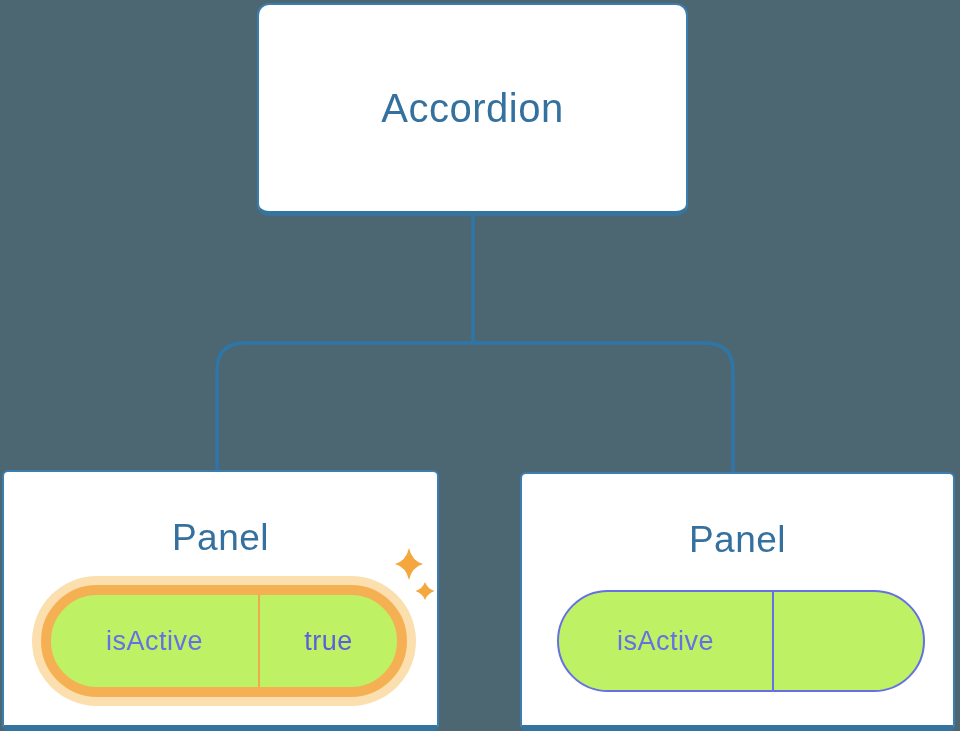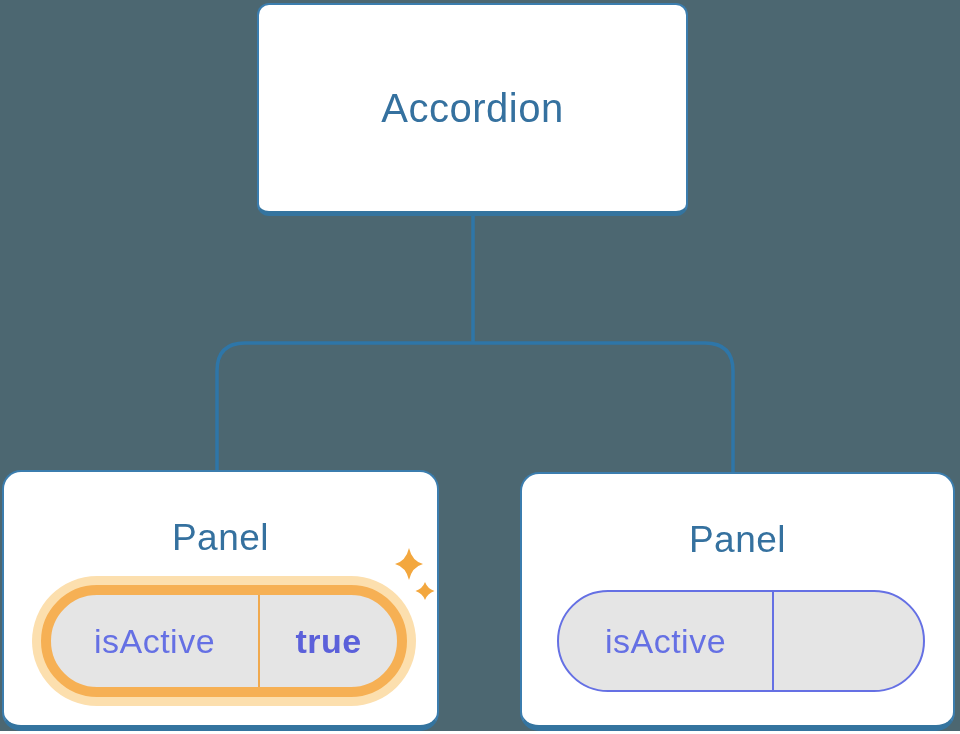--- a/index.html
+++ b/index.html
@@ -32,46 +32,46 @@
   }
   .root-node{
     left:257px;top:3px;width:431px;height:213px;
     border-bottom:5px solid var(--node-border-bottom,#34749f);
     border-radius:12px;
     display:flex;align-items:center;justify-content:center;
     font-size:40px;font-weight:500;letter-spacing:0.5px;
   }
   .panel-node{
     border-bottom:6px solid var(--node-border-bottom,#34749f);
-    border-radius:19px;
+    border-radius:6px;
   }
   .panel-left{left:2px;top:470px;width:437px;height:261px;}
   .panel-right{left:520px;top:472px;width:435px;height:259px;}
   .panel-title{
     position:absolute;left:0;right:0;top:45px;
     text-align:center;
     font-size:37px;font-weight:500;letter-spacing:0.5px;
     color:var(--node-text,#35719f);
   }
   .pill{
     position:absolute;
     box-sizing:border-box;
-    background:#e5e5e5;
+    background:#bef264;
     border-radius:999px;
     display:flex;align-items:stretch;
-    font-size:34px;
+    font-size:27px;
     color:var(--prop-purple,#6570e4);
   }
   .pill-active{
     left:37px;top:113px;width:366px;height:112px;
     border:10px solid var(--highlight-orange,#f6b054);
     box-shadow:0 0 0 9px var(--highlight-halo,#fcdfae);
   }
   .pill-active .cell-name{width:207px;}
-  .pill-active .cell-value{width:137px;font-weight:700;color:var(--prop-value-active,#5b60da);}
+  .pill-active .cell-value{width:137px;font-weight:400;color:var(--prop-value-active,#5b60da);}
   .pill-active .pill-divider{width:2px;background:var(--highlight-divider,#f0a94e);}
   .pill-inactive{
     left:35px;top:116px;width:368px;height:102px;
     border:2px solid var(--prop-purple,#6570e4);
   }
   .pill-inactive .cell-name{width:213px;}
   .pill-inactive .cell-value{width:149px;}
   .pill-inactive .pill-divider{width:2px;background:var(--prop-purple,#6570e4);}
   .cell{
     display:flex;align-items:center;justify-content:center;

